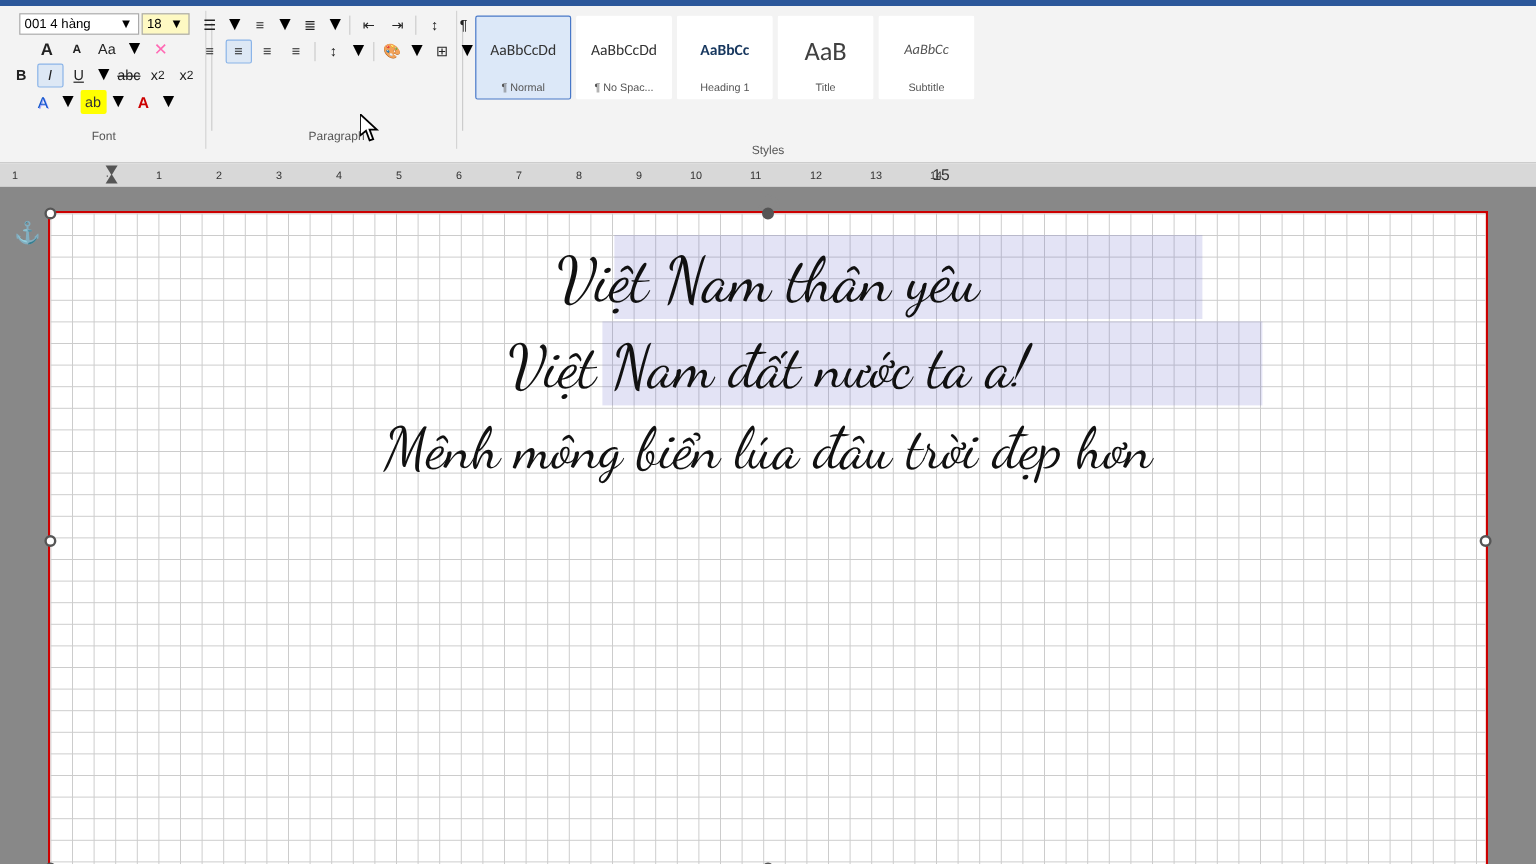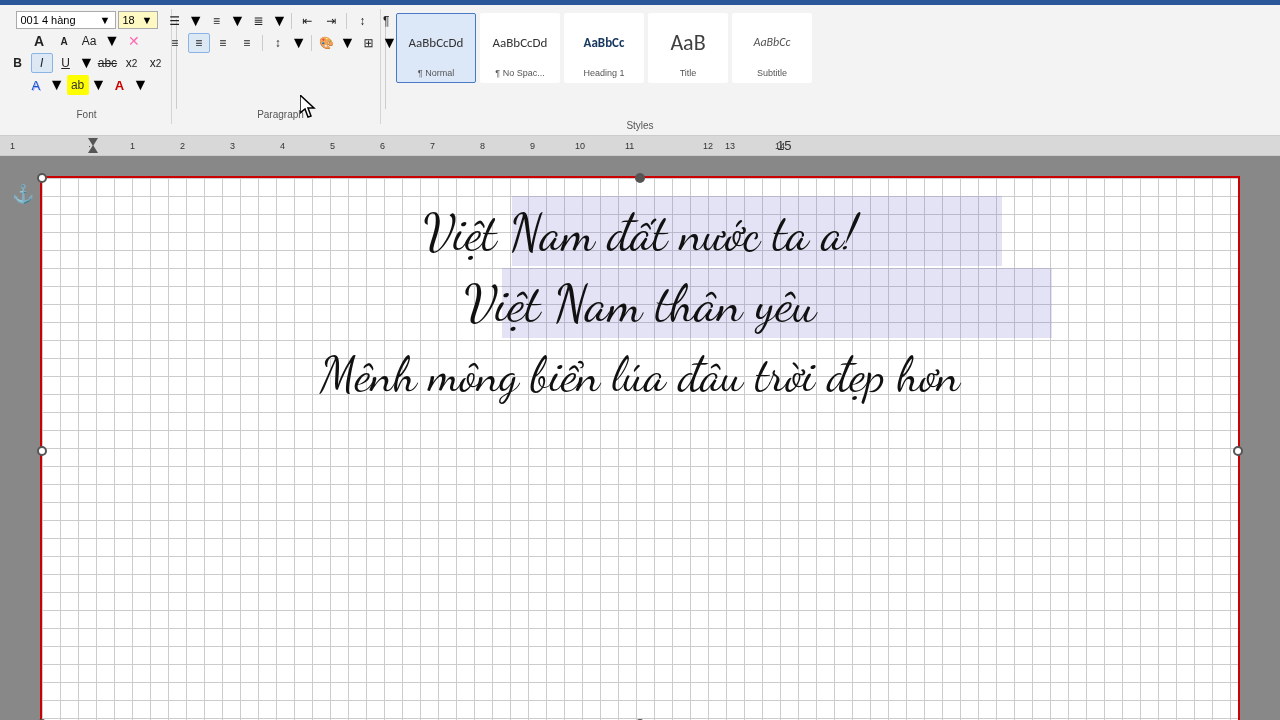--- a/index.html
+++ b/index.html
@@ -397,21 +397,21 @@
     <span style="font-size:9px; color:#333; position:absolute; left:180px;">2</span>
     <span style="font-size:9px; color:#333; position:absolute; left:230px;">3</span>
     <span style="font-size:9px; color:#333; position:absolute; left:280px;">4</span>
     <span style="font-size:9px; color:#333; position:absolute; left:330px;">5</span>
     <span style="font-size:9px; color:#333; position:absolute; left:380px;">6</span>
     <span style="font-size:9px; color:#333; position:absolute; left:430px;">7</span>
     <span style="font-size:9px; color:#333; position:absolute; left:480px;">8</span>
     <span style="font-size:9px; color:#333; position:absolute; left:530px;">9</span>
     <span style="font-size:9px; color:#333; position:absolute; left:575px;">10</span>
     <span style="font-size:9px; color:#333; position:absolute; left:625px;">11</span>
-    <span style="font-size:9px; color:#333; position:absolute; left:703px;">12</span>
+    <span style="font-size:9px; color:#333; position:absolute; left:675px;">12</span>
     <span style="font-size:9px; color:#333; position:absolute; left:725px;">13</span>
     <span style="font-size:9px; color:#333; position:absolute; left:775px;">14</span>
     <span style="font-size:13px; color:#333; position:absolute; left:777px;">15</span>
   </div>
 </div>
 
 <div class="doc-area">
 
   <div style="position:absolute; top:5px; left:50%; transform:translateX(-50%);">
     <svg width="22" height="22" viewBox="0 0 22 22">
@@ -421,22 +421,22 @@
   </div>
 
   <div class="page">
 
     <div class="page-grid"></div>
 
     <div class="selection-area" style="left:470px; top:18px; width:490px; height:70px;"></div>
     <div class="selection-area" style="left:460px; top:90px; width:550px; height:70px;"></div>
 
     <div class="page-content">
+      <span class="poem-line" style="font-family: 'Brush Script MT', 'Dancing Script', cursive; font-size: 52px;">Việt Nam thân yêu</span>
       <span class="poem-line" style="font-family: 'Brush Script MT', 'Dancing Script', cursive; font-size: 50px;">Việt Nam đất nước ta a!</span>
-      <span class="poem-line" style="font-family: 'Brush Script MT', 'Dancing Script', cursive; font-size: 52px;">Việt Nam thân yêu</span>
       <span class="poem-line" style="font-family: 'Brush Script MT', 'Dancing Script', cursive; font-size: 48px;">Mênh mông biển lúa đâu trời đẹp hơn</span>
     </div>
 
     <div class="handle tl"></div>
     <div class="handle tm"></div>
 
     <div class="handle bl"></div>
     <div class="handle bm"></div>
 
     <div class="handle lm"></div>

